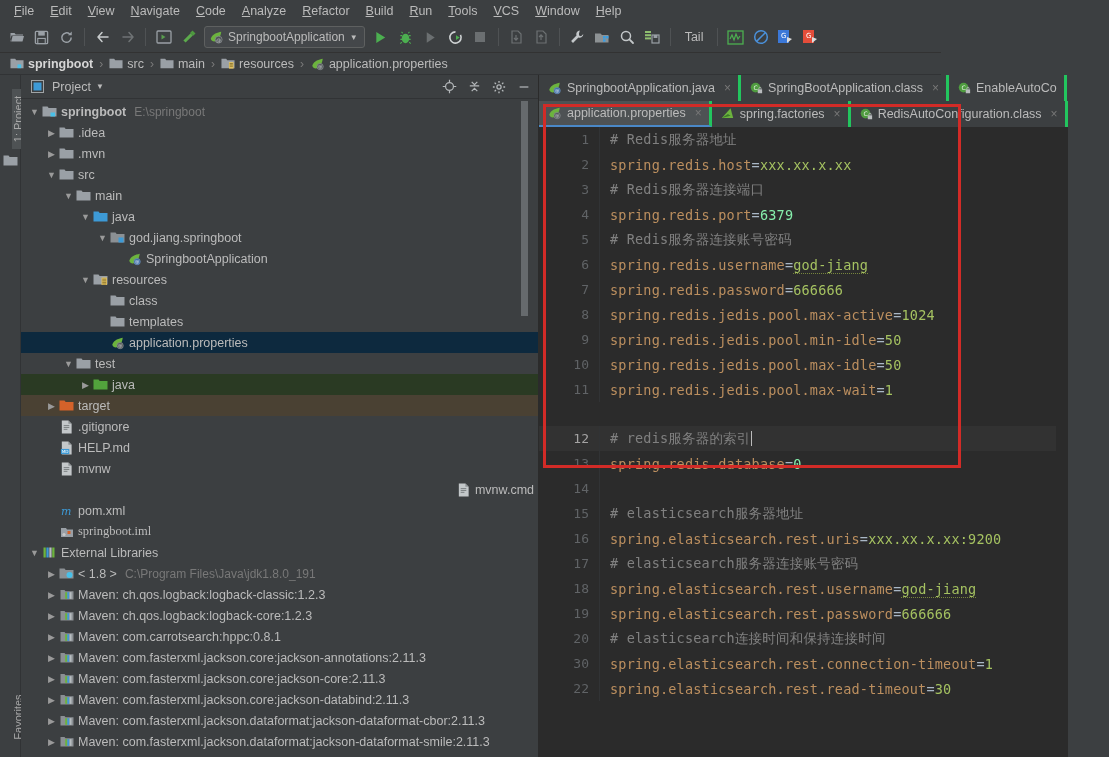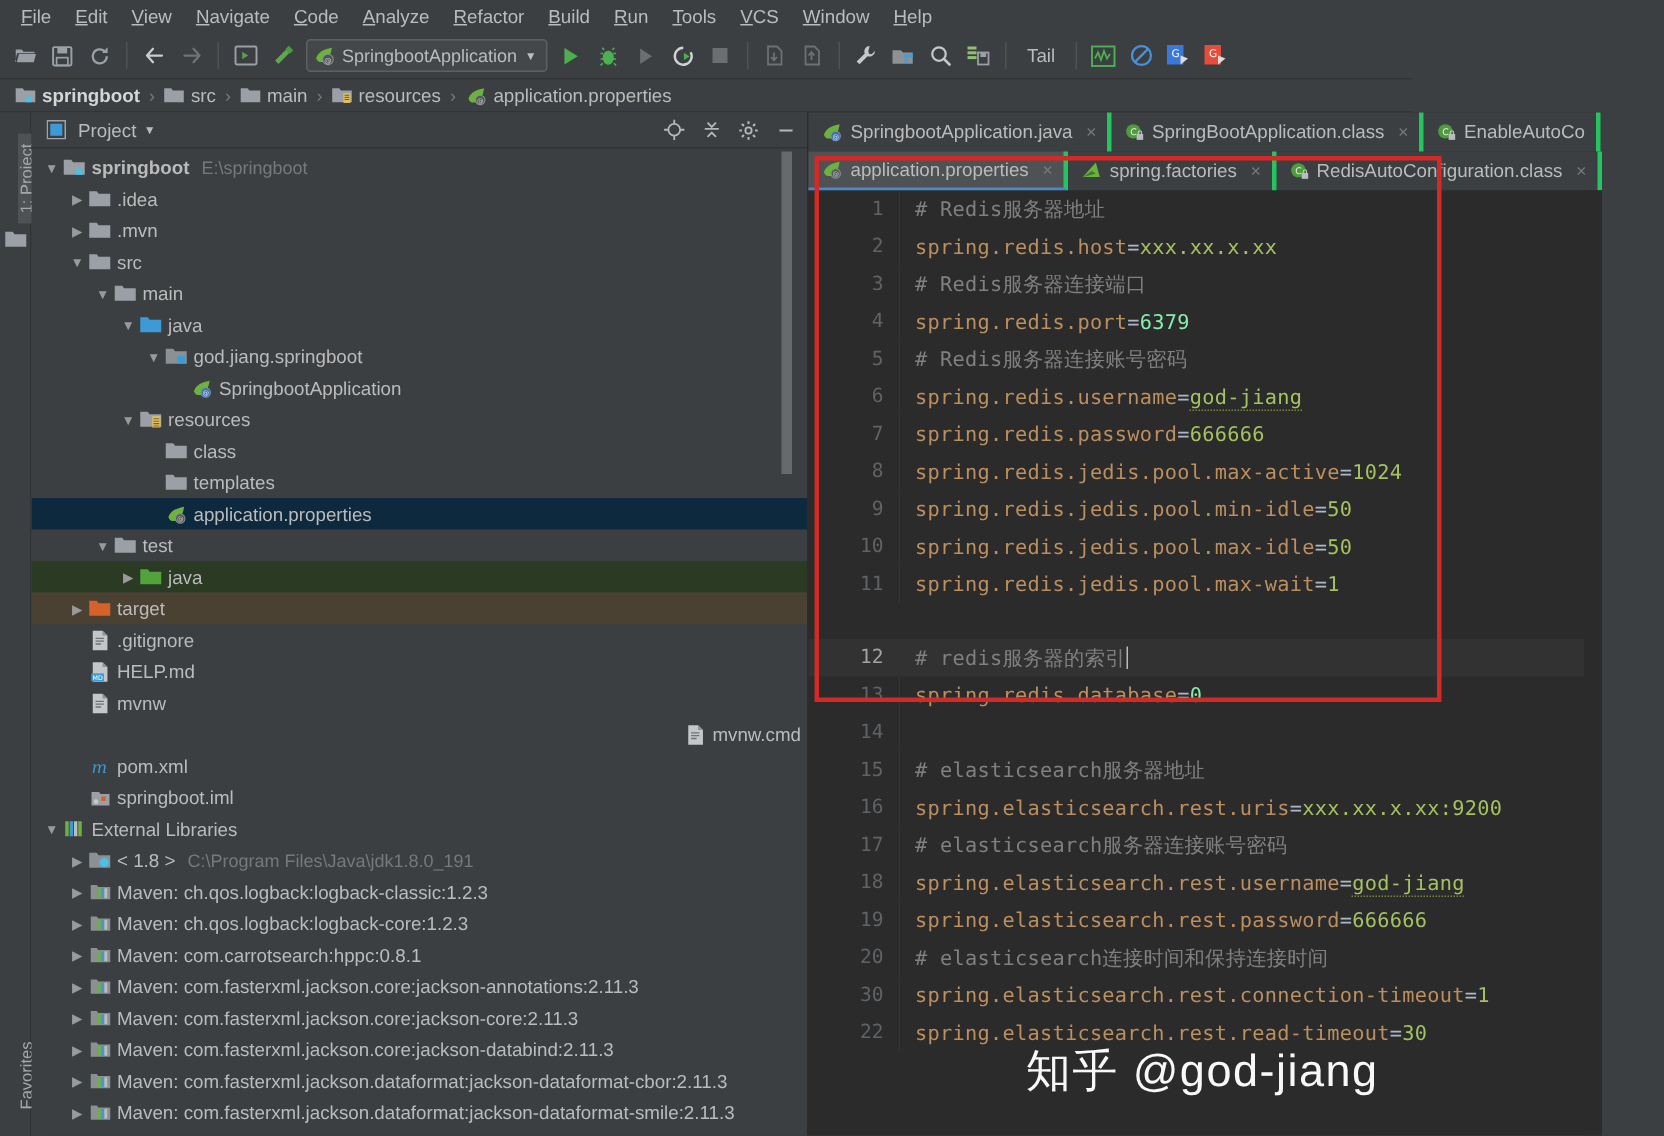--- a/index.html
+++ b/index.html
@@ -608,21 +608,21 @@
           </div>
           <div class="trow" style="padding-left: 24px;">
             <span class="arrow"></span>
             <span class="ic">
               <svg width="14" height="14" viewBox="0 0 14 14">
                 <text x="1" y="11" font-size="11" fill="#3d9ad6" font-style="italic" font-family="DejaVu Serif">m</text>
               </svg>
             </span>
             <span class="lbl">pom.xml</span>
           </div>
-          <div class="trow" style="padding-left: 24px;">
+          <div class="trow" style="padding-left: 24px; font-family: Liberation Serif, serif;">
             <span class="arrow"></span>
             <span class="ic">
               <svg width="14" height="14" viewBox="0 0 14 14">
                 <path d="M1 3h5l1 1.4h6V12H1z" fill="#9aa0a6"></path>
                 <rect x="7.5" y="6" width="3" height="3" fill="#d4622a"></rect>
                 <circle cx="4" cy="9.5" r="1.6" fill="#c9c9c9"></circle>
               </svg>
             </span>
             <span class="lbl">springboot.iml</span>
           </div>
@@ -932,14 +932,13 @@
             <div class="gline-border"></div>
             <div class="ctext"><span class="c-key">spring.elasticsearch.rest.read-timeout</span><span class="c-eq">=</span><span class="c-val">30</span></div>
           </div>
         </div>
       <div class="edit-right-strip"></div>
     </div>
   </div>
 
   <div class="redbox"></div>
 
-  <div class="watermark">知乎 @god-jiang</div>
 </div>
 
 </body></html>

